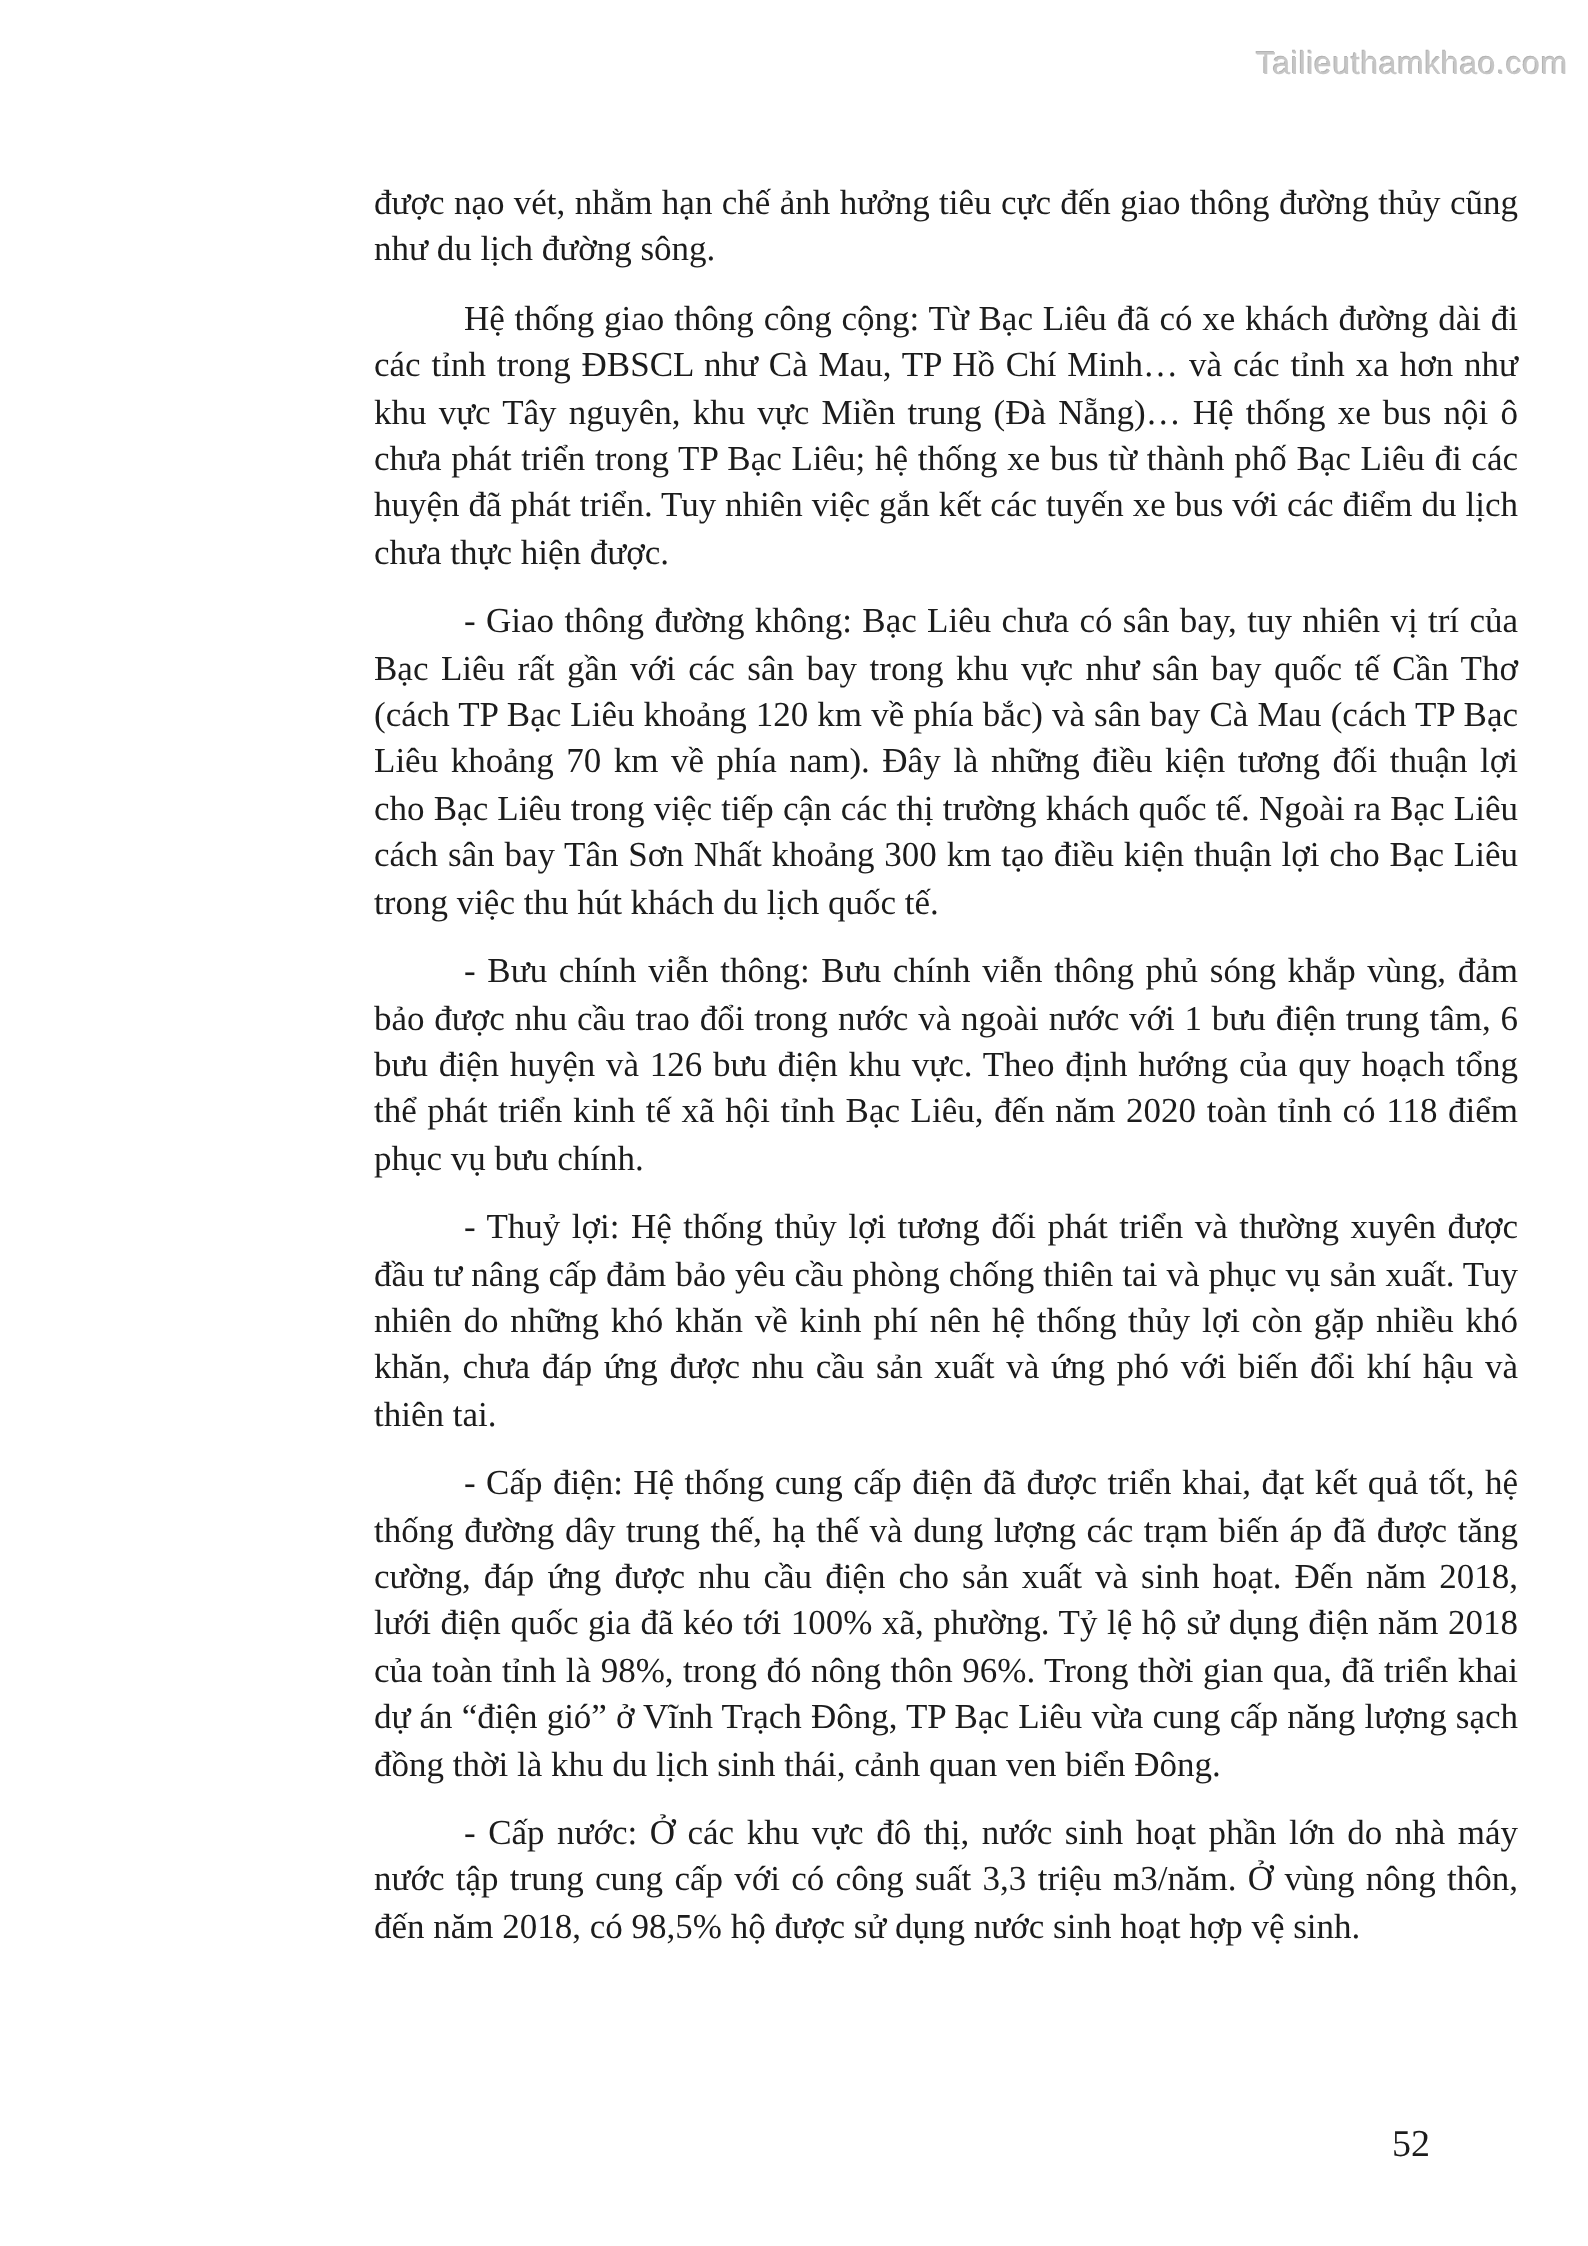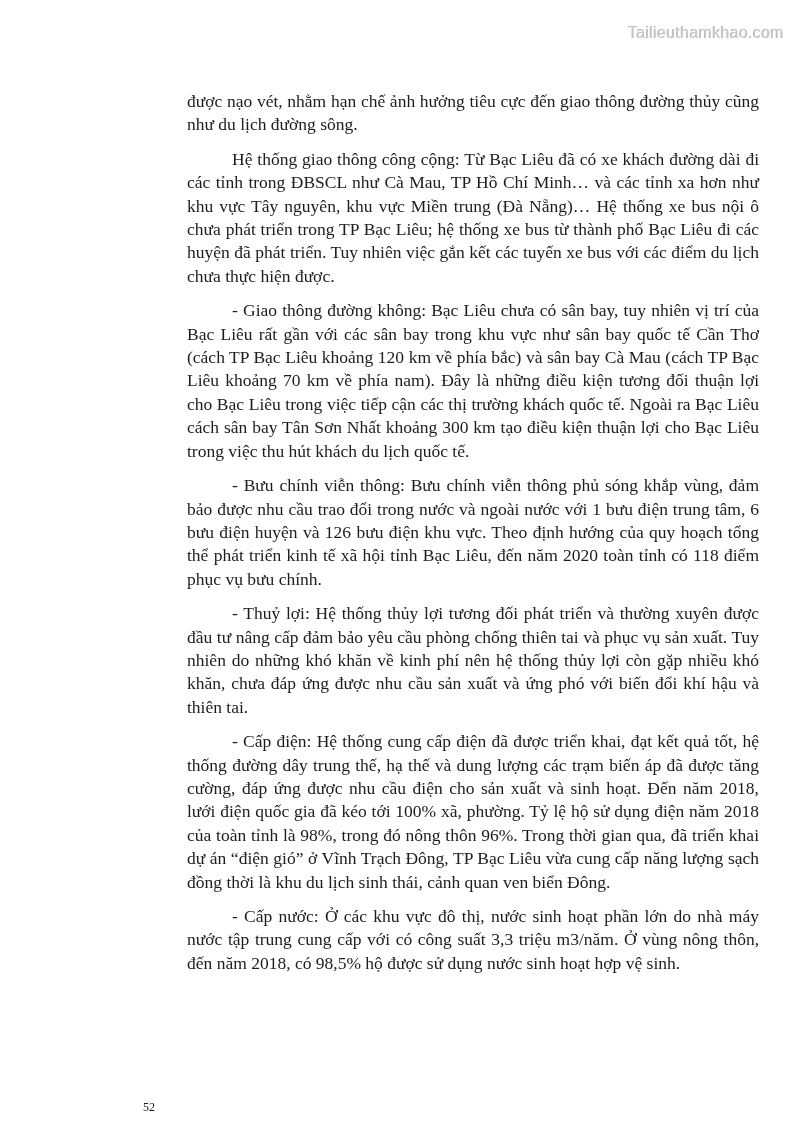--- a/index.html
+++ b/index.html
@@ -43,24 +43,24 @@
   .para {
     margin: 0 0 11px 0;
     text-indent: 45px;
   }
   .para.continuation {
     text-indent: 0;
   }
   .page-footer {
     position: absolute;
     left: 143px;
-    top: 1100px;
+    top: 1062px;
     width: 572px;
-    text-align: left;
-    font-size: 12px;
+    text-align: right;
+    font-size: 19px;
     color: #1c1c1c;
   }
 </style>
 </head>
 <body>
 
 <div class="page">
 
   <div class="watermark">Tailieuthamkhao.com</div>
 

